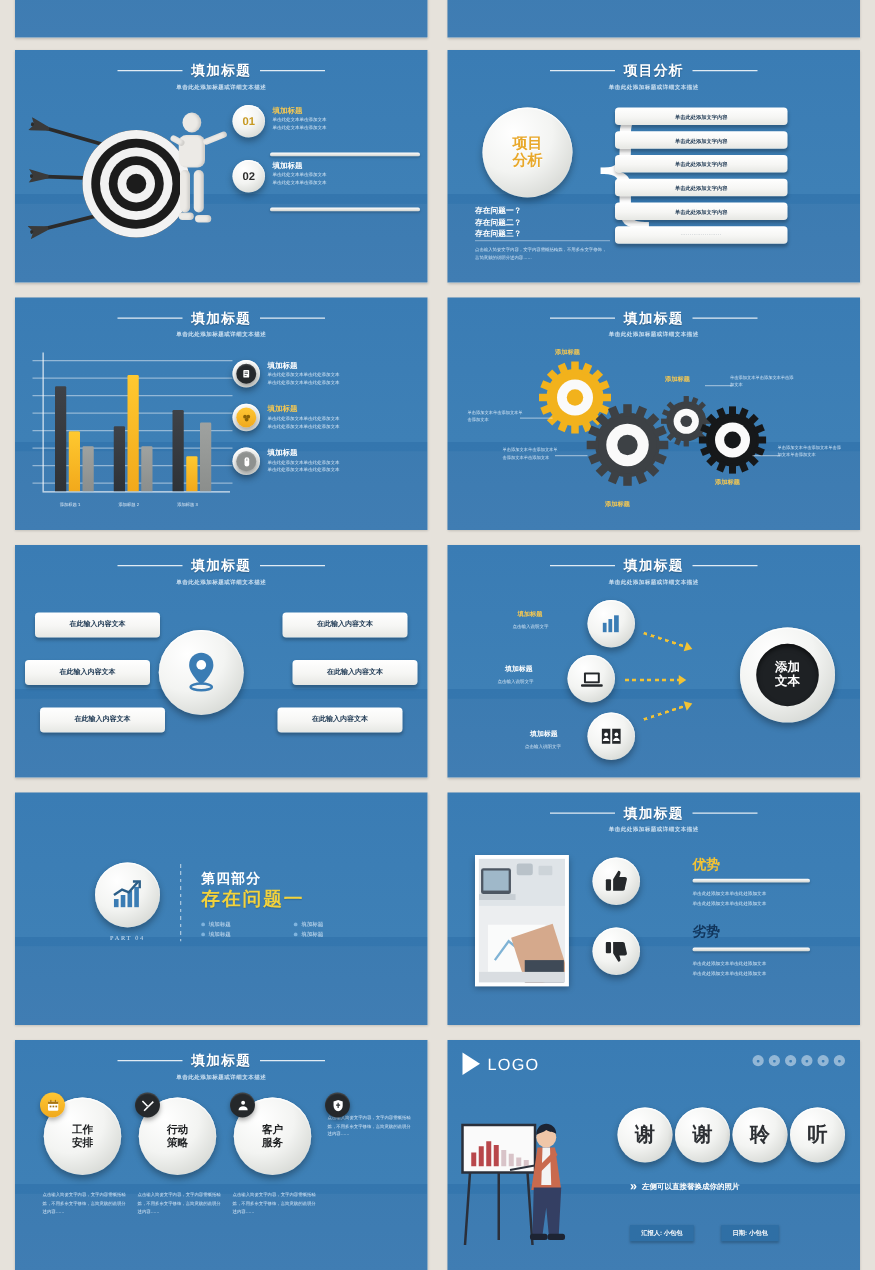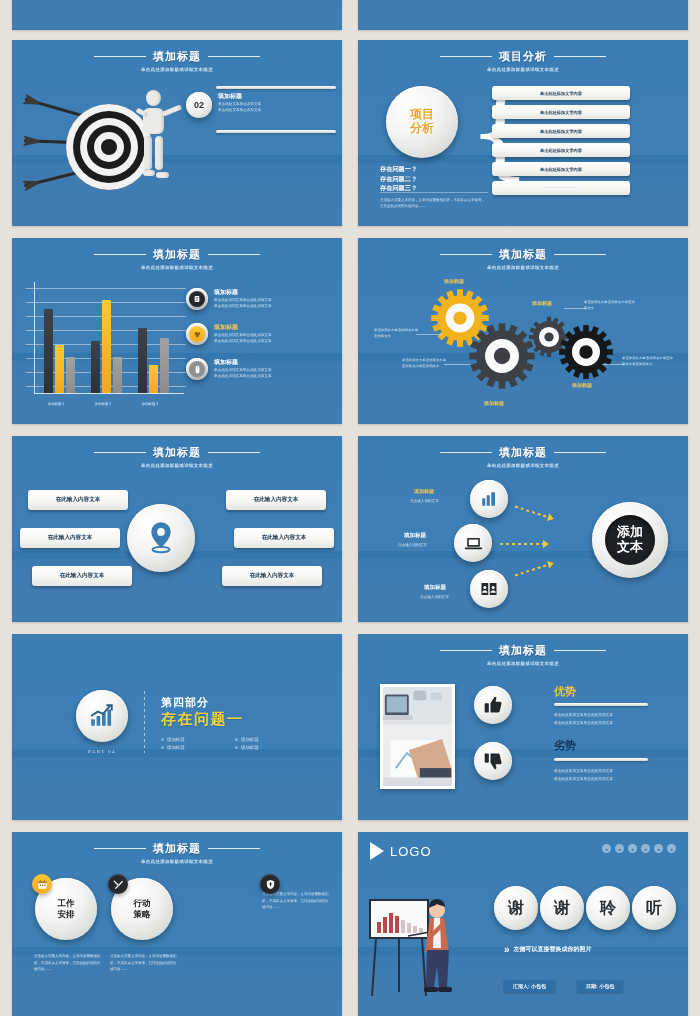--- a/index.html
+++ b/index.html
@@ -107,21 +107,21 @@
   
   .s5-box{ position:absolute; width:100px; height:20px; font-size:5.6px; }
   .pin-circle{ position:absolute; left:115px; top:68px; width:68px; height:68px; }
 
   
   .s6-ic{ position:absolute; width:38px; height:38px; }
   .s6-big{ position:absolute; right:20px; top:66px; width:76px; height:76px; }
   .s6-big .core{ width:50px;height:50px;border-radius:50%; background:#1e2124;
      display:flex;align-items:center;justify-content:center; flex-direction:column;
      box-shadow: inset 0 2px 4px rgba(0,0,0,.6);}
-  .s6-big .core span{ color:#fff; font-size:13px; font-weight:bold; line-height:1.15; }
+  .s6-big .core span{ color:#fff; font-size:10px; font-weight:bold; line-height:1.15; }
   .dotarrow{ position:absolute; height:4px; }
   .dotarrow .dots{ position:absolute; left:0; top:1px; height:2px; width:100%;
     background:repeating-linear-gradient(90deg,#f2c335 0 3px, transparent 3px 6px); }
   .dotarrow .head{ position:absolute; right:-5px; top:-2px; width:0;height:0;
     border-left:6px solid #f2c335; border-top:4px solid transparent; border-bottom:4px solid transparent;}
 
   
   .s7-wrap{ position:absolute; left:64px; top:56px; display:flex; align-items:center; gap:16px; }
   .s7-circ{ width:52px;height:52px; }
   .s7-part{ color:#d7e7f6; font-size:5px; letter-spacing:1.4px; text-align:center; margin-top:7px; }
@@ -207,20 +207,30 @@
         <div class="mn" style="left:32px;top:18px;width:20px;height:5px;transform:rotate(-22deg);"></div>
         <div class="mn" style="left:6px;top:20px;width:12px;height:5px;transform:rotate(28deg);"></div>
         <div class="mn" style="left:14px;top:46px;width:8px;height:34px;"></div>
         <div class="mn" style="left:25px;top:46px;width:8px;height:34px;"></div>
         <div class="mn" style="left:13px;top:80px;width:12px;height:6px;border-radius:3px;"></div>
         <div class="mn" style="left:26px;top:82px;width:13px;height:6px;border-radius:3px;"></div>
       </div>
     </div>
 
     <div class="s1-list">
+      <div class="s1-row">
+        <div class="wcircle s1-num">
+          <span class="s1-num gold" style="width:auto;height:auto;">01</span>
+        </div>
+        <div>
+          <div class="lbl-gold">填加标题</div>
+          <div class="mini">单击此处文本单击添加文本</div>
+          <div class="mini">单击此处文本单击添加文本</div>
+        </div>
+      </div>
       <div class="s1-div"></div>
       <div class="s1-row">
         <div class="wcircle s1-num">
           <span class="s1-num" style="width:auto;height:auto;">02</span>
         </div>
         <div>
           <div class="lbl-w">填加标题</div>
           <div class="mini">单击此处文本单击添加文本</div>
           <div class="mini">单击此处文本单击添加文本</div>
         </div>
@@ -696,20 +706,37 @@
           <svg width="11" height="11" viewBox="0 0 24 24">
             <path d="M3 3l9 9-2 2-9-9z" fill="#fff"></path>
               <path d="M20 4l-9 9 2 2 9-9z" fill="#fff"></path>
             <path d="M4 20l7-7 2 2-7 7z" fill="#fff"></path>
             </svg>
         </div>
       </div>
       <div class="s9-body">点击输入简要文字内容，文字内容需概括精炼，不用多余文字修饰，言简意赅的说明分述内容……</div>
     </div>
 
+    <div class="s9-col" style="left:170px;">
+      <div style="position:relative;">
+        <div class="wcircle s9-circ">
+          <div>
+              <b>客户</b>
+               <b>服务</b>
+            </div>
+        </div>
+        <div class="dcircle s9-badge">
+          <svg width="11" height="11" viewBox="0 0 24 24">
+            <circle cx="12" cy="7" r="3.4" fill="#fff"></circle>
+              <path d="M4 20c0-4.4 3.6-7 8-7s8 2.6 8 7z" fill="#fff"></path>
+            </svg>
+        </div>
+      </div>
+      <div class="s9-body">点击输入简要文字内容，文字内容需概括精炼，不用多余文字修饰，言简意赅的说明分述内容……</div>
+    </div>
 
     <div class="s9-col" style="left:246px;">
       <div style="position:relative;">
         <div class="dcircle s9-badge">
           <svg width="11" height="11" viewBox="0 0 24 24">
             <path d="M12 2l8 3v7c0 5-3.4 8.6-8 10-4.6-1.4-8-5-8-10V5z" fill="#fff"></path>
             <path d="M12 7v9" stroke="#25282b" stroke-width="2"></path>
               <path d="M8.5 11h7" stroke="#25282b" stroke-width="2"></path>
             </svg>
         </div>

